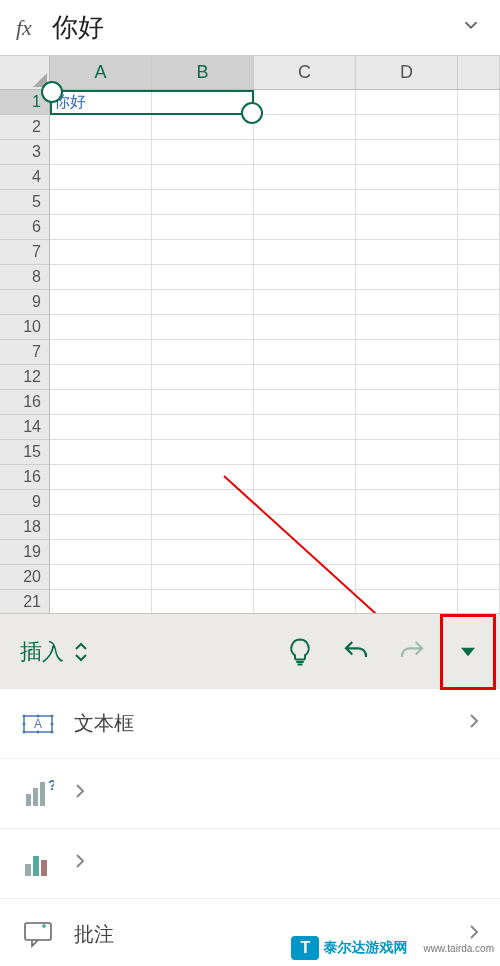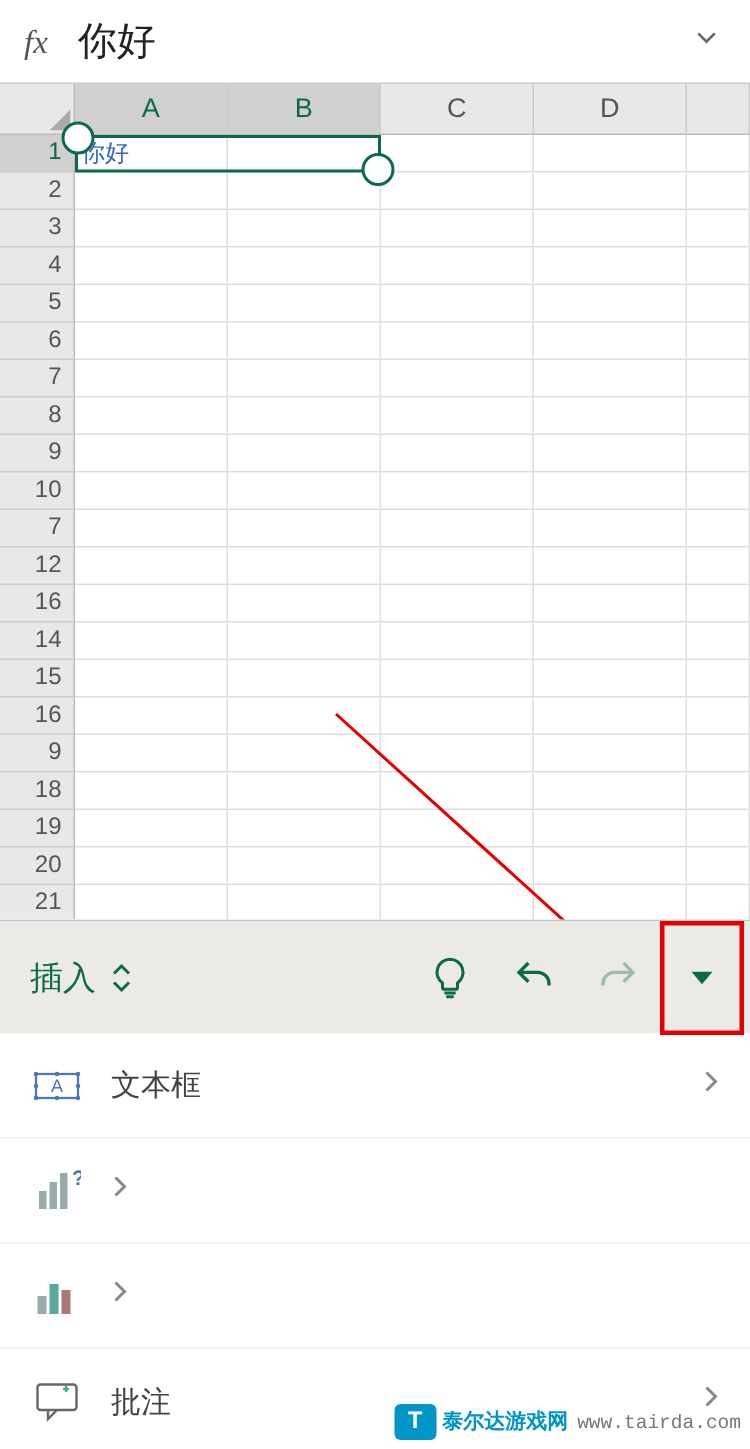--- a/index.html
+++ b/index.html
@@ -101,21 +101,21 @@
     .watermark {
       position: absolute; right: 6px; bottom: 6px;
       display: flex; align-items: center; font-size: 14px; font-weight: bold;
       color: #0096c7;
     }
     .watermark .wm-badge {
       width: 28px; height: 24px; background: #0096c7; border-radius: 4px;
       display: flex; align-items: center; justify-content: center; color: #fff;
       margin-right: 4px; font-size: 16px;
     }
-    .watermark .wm-url { font-size: 13px; color: #777; font-weight: normal; margin-left: 6px; font-family: Liberation Mono, monospace; }
+    .watermark .wm-url { font-size: 10px; color: #777; font-weight: normal; margin-left: 16px; }
   </style>
 </head>
 <body>
 
 <div class="formula-bar">
   <span class="fx-icon">fx</span>
   <span class="formula-value">你好</span>
   <span class="formula-chevron">
     <svg viewBox="0 0 24 24" width="22" height="22">
         <path d="M6 9l6 6 6-6" fill="none" stroke="#666" stroke-width="2"></path>

